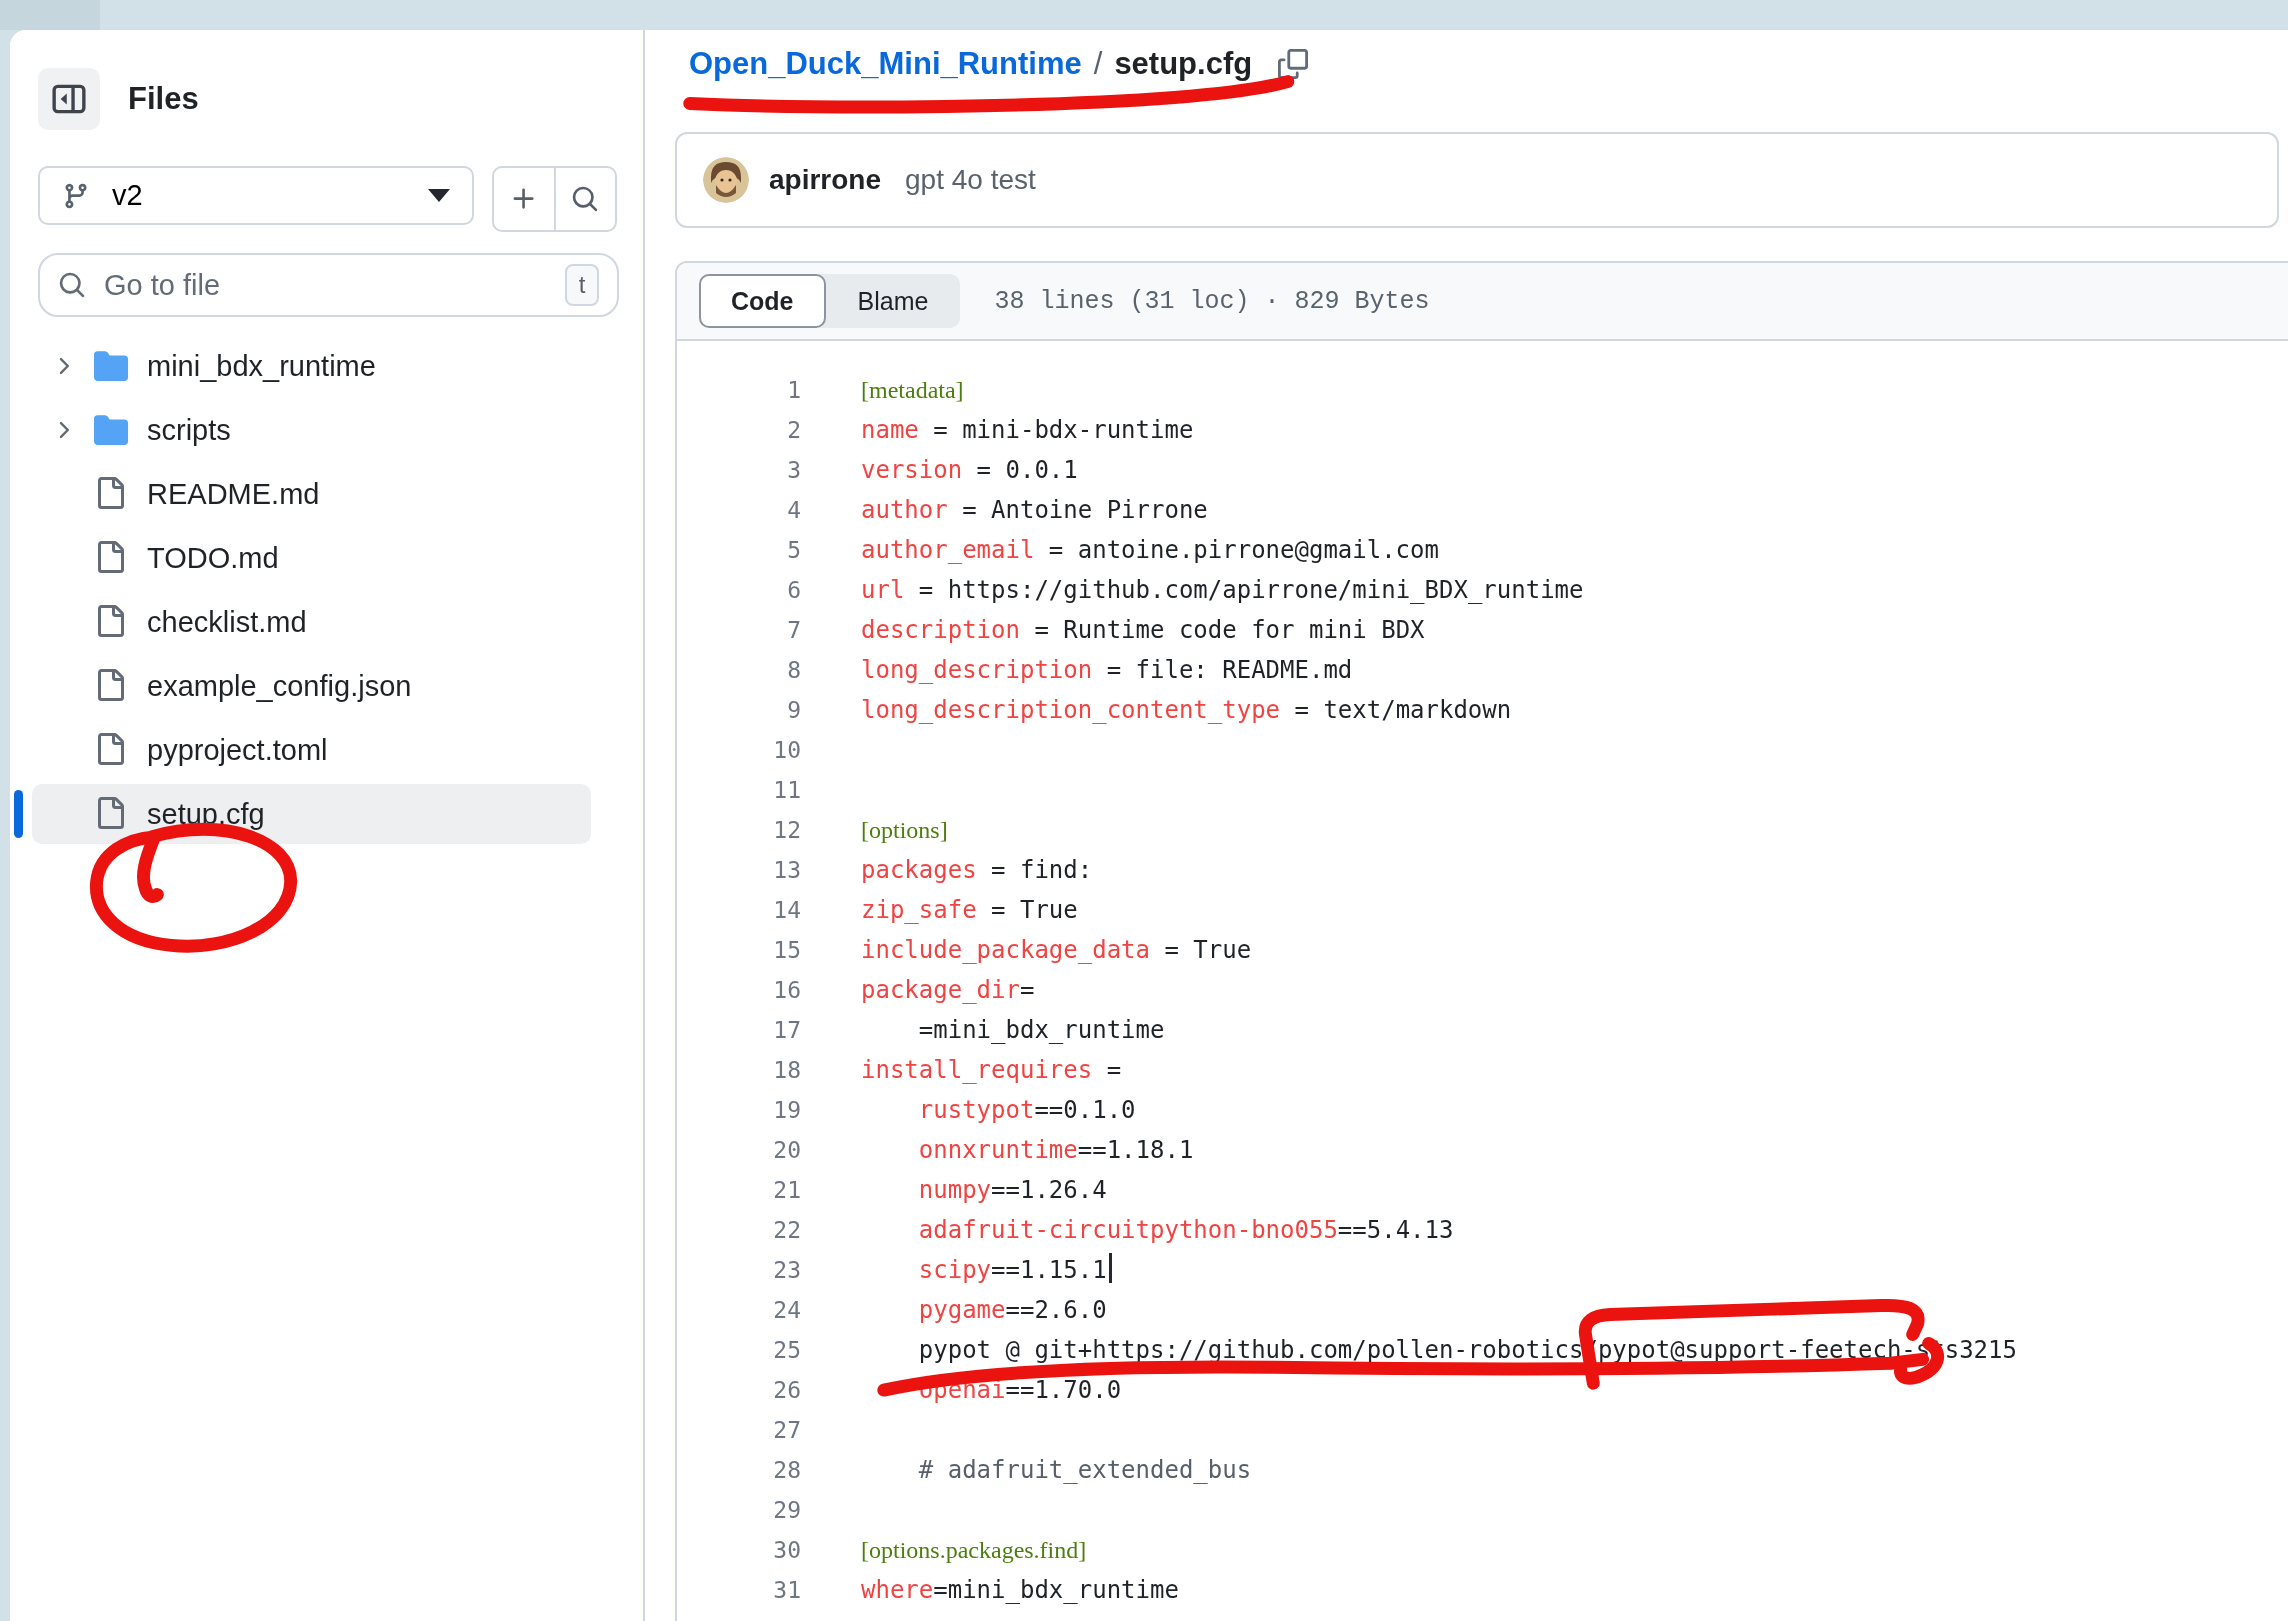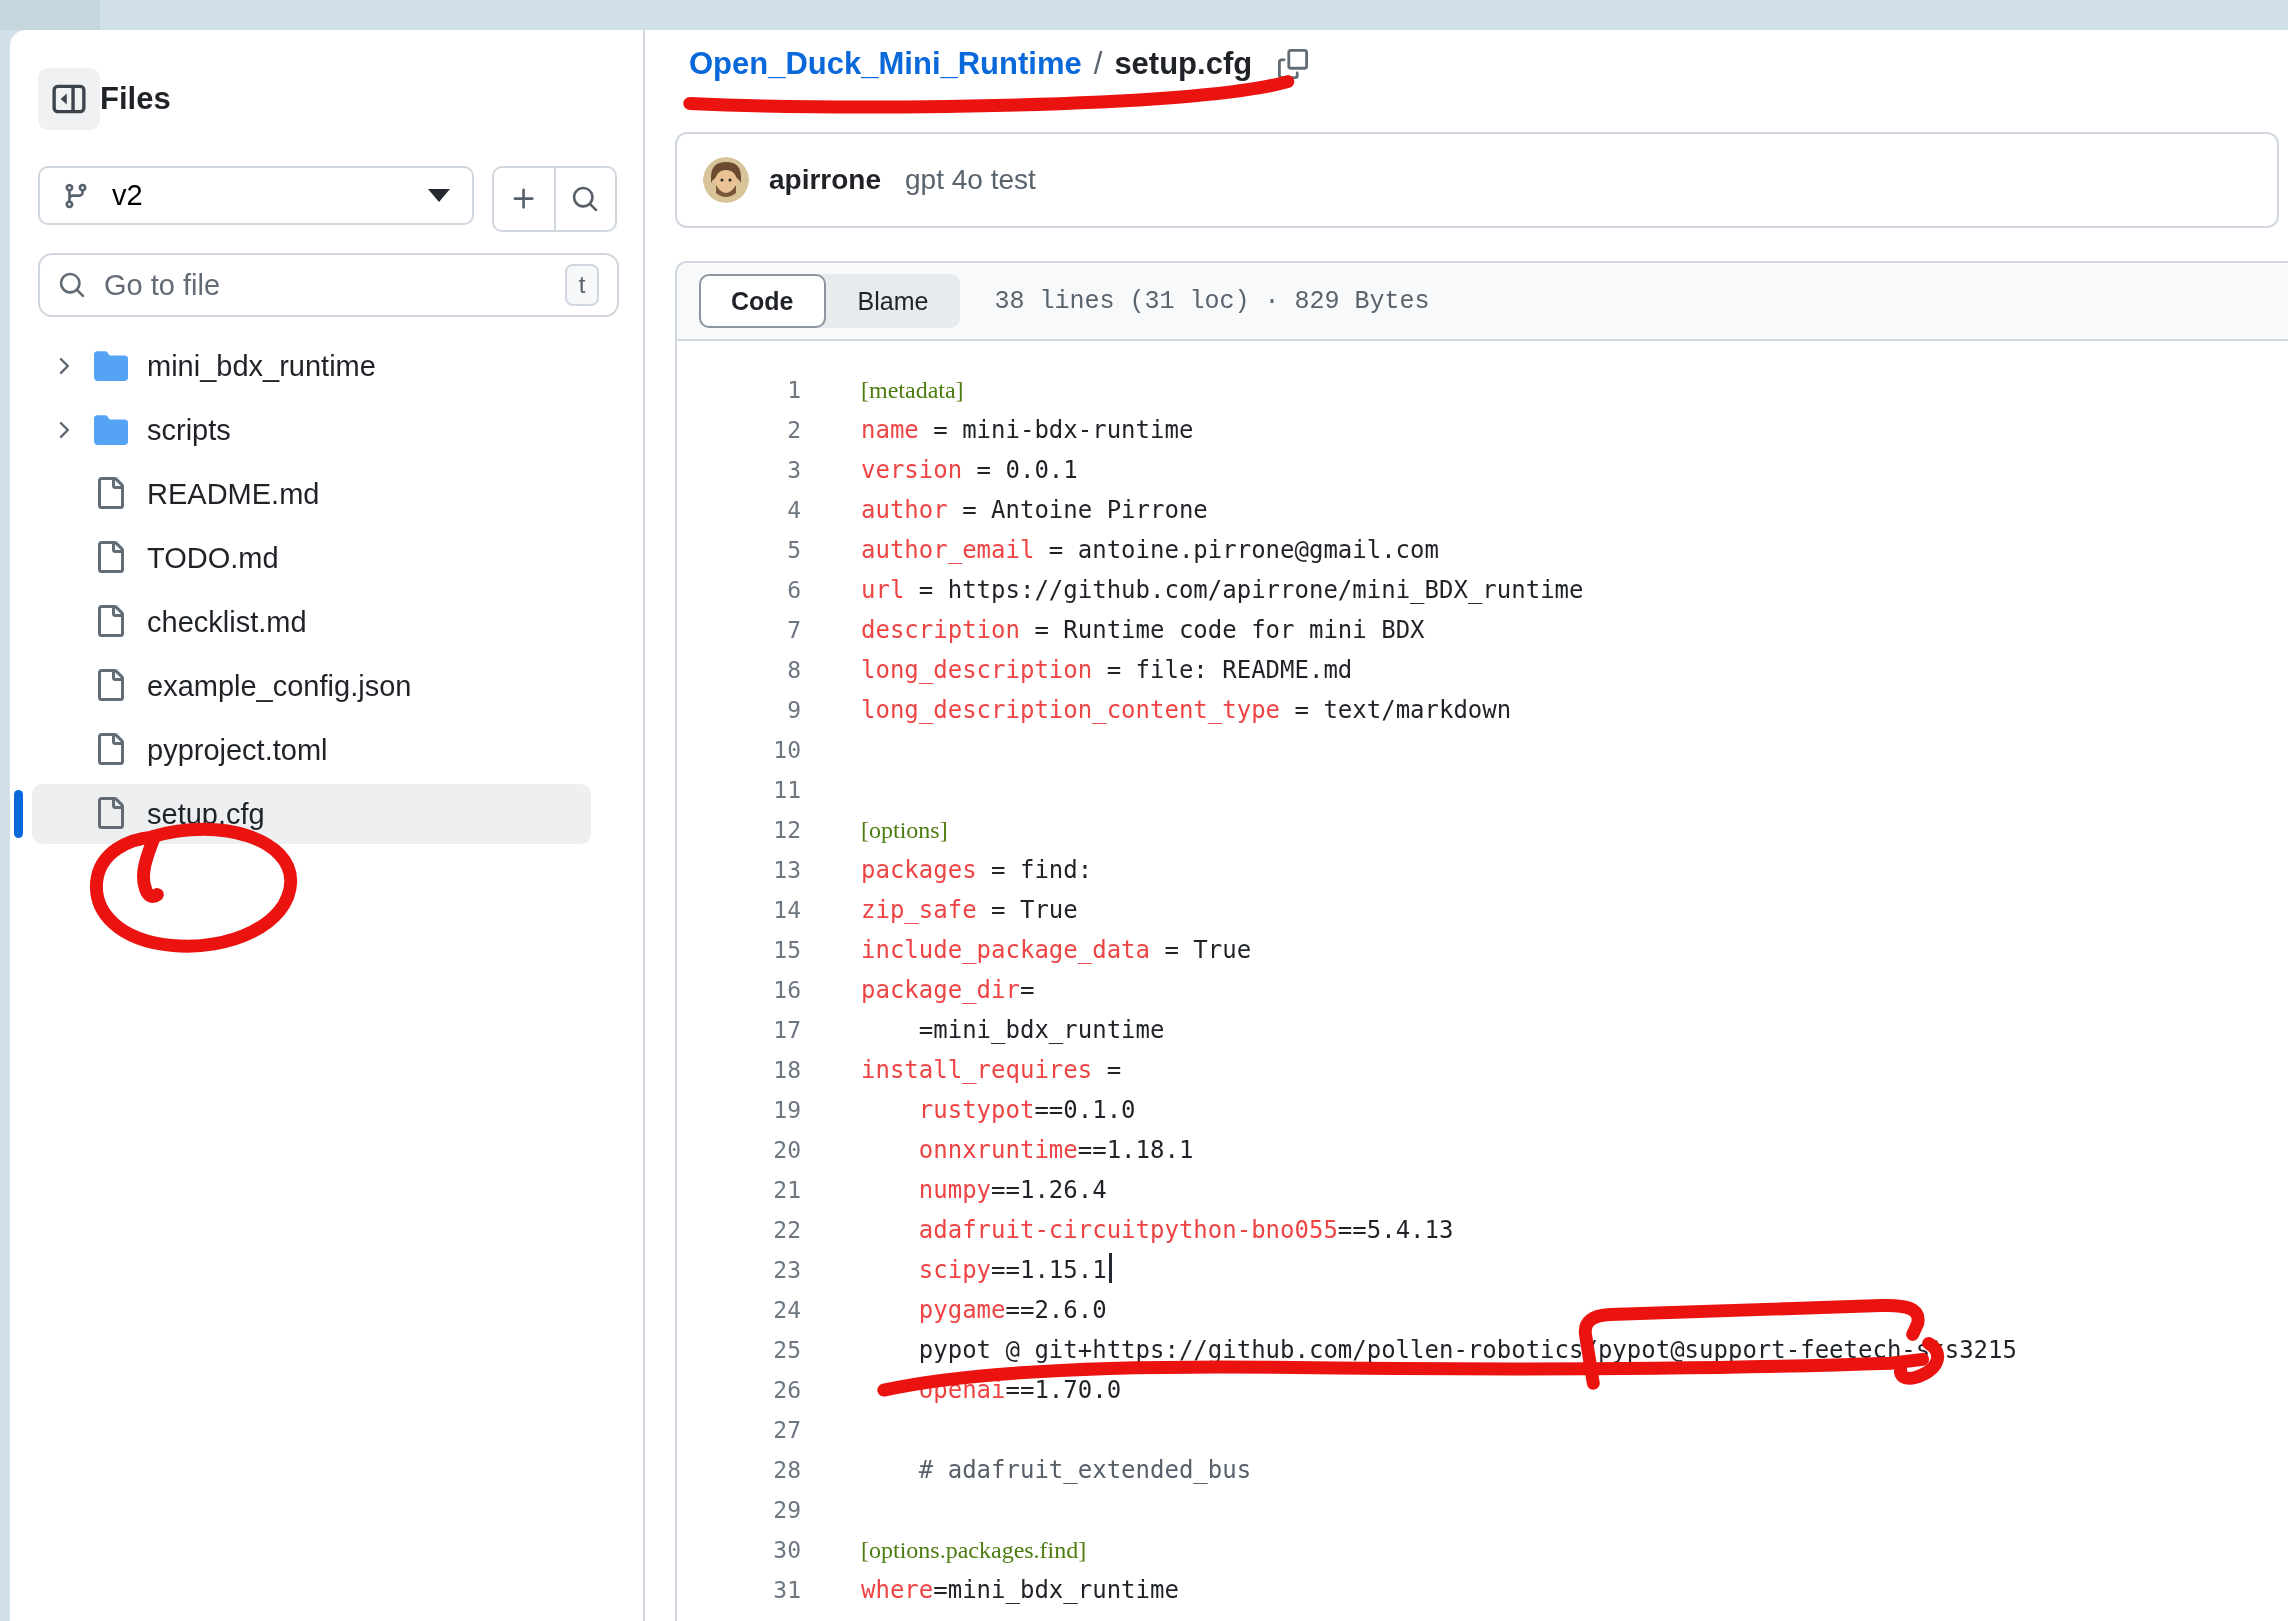--- a/index.html
+++ b/index.html
@@ -10,38 +10,38 @@
     color:#1f2328;
     -webkit-font-smoothing:antialiased;
   }
   .top-strip-dark{position:absolute;left:0;top:0;width:100px;height:30px;background:#c5d6dd;}
   .panel{
     position:absolute;left:10px;top:30px;width:2279px;height:1592px;
     background:#ffffff;border-top-left-radius:16px;overflow:hidden;
   }
   
   .sidebar{position:absolute;left:0;top:0;width:633px;height:100%;border-right:2px solid #d0d7de;background:#fff;}
-  .files-header{position:absolute;left:28px;top:38px;display:flex;align-items:center;}
+  .files-header{position:absolute;left:28px;top:38px;display:flex;align-items:center;gap:28px;}
   .collapse-btn{width:62px;height:62px;border-radius:10px;background:#eff1f3;border:none;display:flex;align-items:center;justify-content:center;cursor:pointer;}
   .files-title{font-size:31px;font-weight:700;}
   .branch-btn{
     position:absolute;left:28px;top:136px;width:436px;height:59px;box-sizing:border-box;
     border:2px solid #d0d7de;border-radius:10px;background:#fff;
     display:flex;align-items:center;padding:0 22px;gap:22px;font-size:29px;font-weight:500;
   }
   .branch-caret{margin-left:auto;width:0;height:0;border-left:11px solid transparent;border-right:11px solid transparent;border-top:13px solid #24292f;}
   .mini-btn-group{
     position:absolute;left:482px;top:136px;width:125px;height:66px;box-sizing:border-box;
     border:2px solid #d0d7de;border-radius:10px;display:flex;background:#fff;
   }
   .mini-btn{flex:1;display:flex;align-items:center;justify-content:center;border:none;background:transparent;cursor:pointer;}
   .mini-btn + .mini-btn{border-left:2px solid #d0d7de;}
   .goto-box{
     position:absolute;left:28px;top:223px;width:581px;height:64px;box-sizing:border-box;
-    border:2px solid #d0d7de;border-radius:14px;background:#fff;
+    border:2px solid #d0d7de;border-radius:20px;background:#fff;
     display:flex;align-items:center;padding:0 18px;gap:18px;
   }
   .goto-placeholder{font-size:29px;color:#636c76;flex:1;}
   .kbd-badge{
     width:34px;height:42px;box-sizing:border-box;border:2px solid #d0d7de;border-radius:8px;
     background:#f6f8fa;color:#57606a;font-size:24px;display:flex;align-items:center;justify-content:center;
   }
   .tree{position:absolute;left:0;top:304px;width:100%;}
   .tree-row{position:relative;height:64px;display:flex;align-items:center;cursor:pointer;}
   .tree-row .chev{position:absolute;left:40px;width:26px;height:26px;display:flex;}

